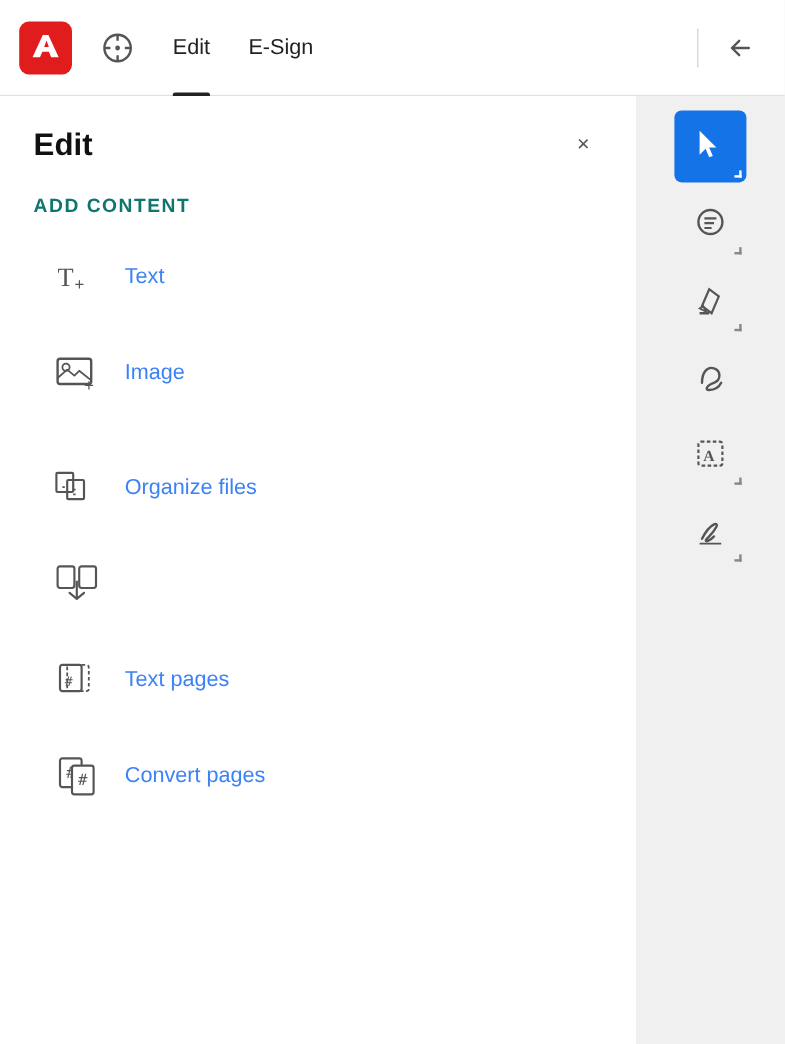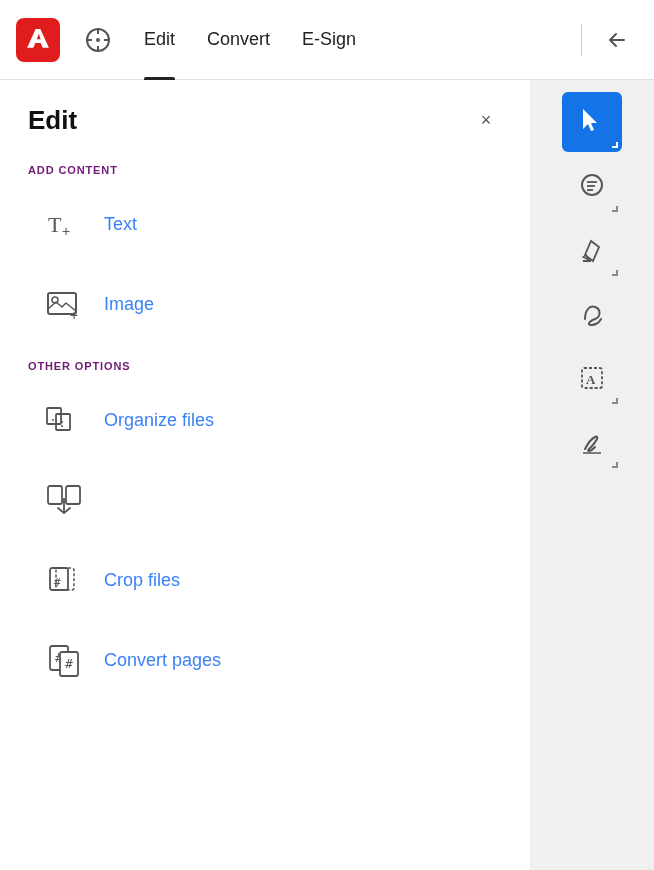--- a/index.html
+++ b/index.html
@@ -131,23 +131,23 @@
       height: 32px;
       display: flex;
       align-items: center;
       justify-content: center;
       cursor: pointer;
       color: #555;
       font-size: 18px;
     }
 
     .section-label {
-      font-size: 11px;
+      font-size: 16px;
       font-weight: 600;
-      color: #701a75;
+      color: #0f766e;
       letter-spacing: 0.08em;
       text-transform: uppercase;
       margin-bottom: 8px;
     }
 
     .menu-item {
       display: flex;
       align-items: center;
       padding: 16px 12px;
       cursor: pointer;
@@ -242,23 +242,20 @@
       <line x1="3" y1="14" x2="8" y2="14" stroke="#555" stroke-width="2"></line>
       <line x1="20" y1="14" x2="25" y2="14" stroke="#555" stroke-width="2"></line>
     </svg>
   </div>
 
   <div class="nav-tabs">
     <div class="nav-tab active">
       <span>Edit</span>
     </div>
     <div class="nav-tab">
-      <span>Convert</span>
-    </div>
-    <div class="nav-tab">
       <span>E-Sign</span>
     </div>
   </div>
 
   <div class="nav-divider"></div>
 
   <div class="back-btn">
     <svg width="28" height="28" viewBox="0 0 28 28" fill="none">
       <path d="M22 14H8M8 14L14 8M8 14L14 20" stroke="#555" stroke-width="2" stroke-linecap="round" stroke-linejoin="round"></path>
     </svg>
@@ -294,21 +291,20 @@
           <rect x="4" y="9" width="28" height="21" rx="2" stroke="#555" stroke-width="2" fill="none"></rect>
           <circle cx="11" cy="16" r="3" stroke="#555" stroke-width="1.5" fill="none"></circle>
           <path d="M4 25l8-7 6 5 4-4 10 8" stroke="#555" stroke-width="1.5" fill="none" stroke-linejoin="round"></path>
           <text x="26" y="36" font-size="14" fill="#555" font-family="sans-serif">+</text>
         </svg>
       </div>
       <span class="menu-item-label">Image</span>
     </div>
 
     <div class="section-divider"></div>
-    <div class="section-label">OTHER OPTIONS</div>
 
     <div class="menu-item">
       <div class="menu-icon">
         <svg width="40" height="40" viewBox="0 0 40 40" fill="none">
           <rect x="3" y="8" width="14" height="16" rx="1" stroke="#555" stroke-width="1.8" fill="none"></rect>
           <rect x="12" y="14" width="14" height="16" rx="1" stroke="#555" stroke-width="1.8" fill="none"></rect>
           <line x1="8" y1="20" x2="12" y2="20" stroke="#555" stroke-width="1.5" stroke-dasharray="2,2"></line>
           <line x1="8" y1="24" x2="12" y2="24" stroke="#555" stroke-width="1.5" stroke-dasharray="2,2"></line>
           <line x1="17" y1="26" x2="21" y2="26" stroke="#555" stroke-width="1.5" stroke-dasharray="2,2"></line>
           <line x1="17" y1="22" x2="21" y2="22" stroke="#555" stroke-width="1.5" stroke-dasharray="2,2"></line>
@@ -329,21 +325,21 @@
     </div>
 
     <div class="menu-item">
       <div class="menu-icon">
         <svg width="40" height="40" viewBox="0 0 40 40" fill="none">
           <rect x="6" y="8" width="18" height="22" rx="2" stroke="#555" stroke-width="1.8" fill="none"></rect>
           <rect x="12" y="8" width="18" height="22" rx="2" stroke="#555" stroke-width="1.5" stroke-dasharray="3,2" fill="none"></rect>
           <text x="10" y="26" font-size="11" fill="#555" font-family="monospace">#</text>
         </svg>
       </div>
-      <span class="menu-item-label">Crop files</span>
+      <span class="menu-item-label">Text pages</span>
     </div>
 
     <div class="menu-item">
       <div class="menu-icon">
         <svg width="40" height="40" viewBox="0 0 40 40" fill="none">
           <rect x="6" y="6" width="18" height="24" rx="2" stroke="#555" stroke-width="1.8" fill="none"></rect>
           <text x="11" y="22" font-size="13" fill="#555" font-family="monospace">#</text>
           <rect x="16" y="12" width="18" height="24" rx="2" stroke="#555" stroke-width="1.8" fill="white"></rect>
           <text x="21" y="28" font-size="13" fill="#555" font-family="monospace">#</text>
         </svg>

